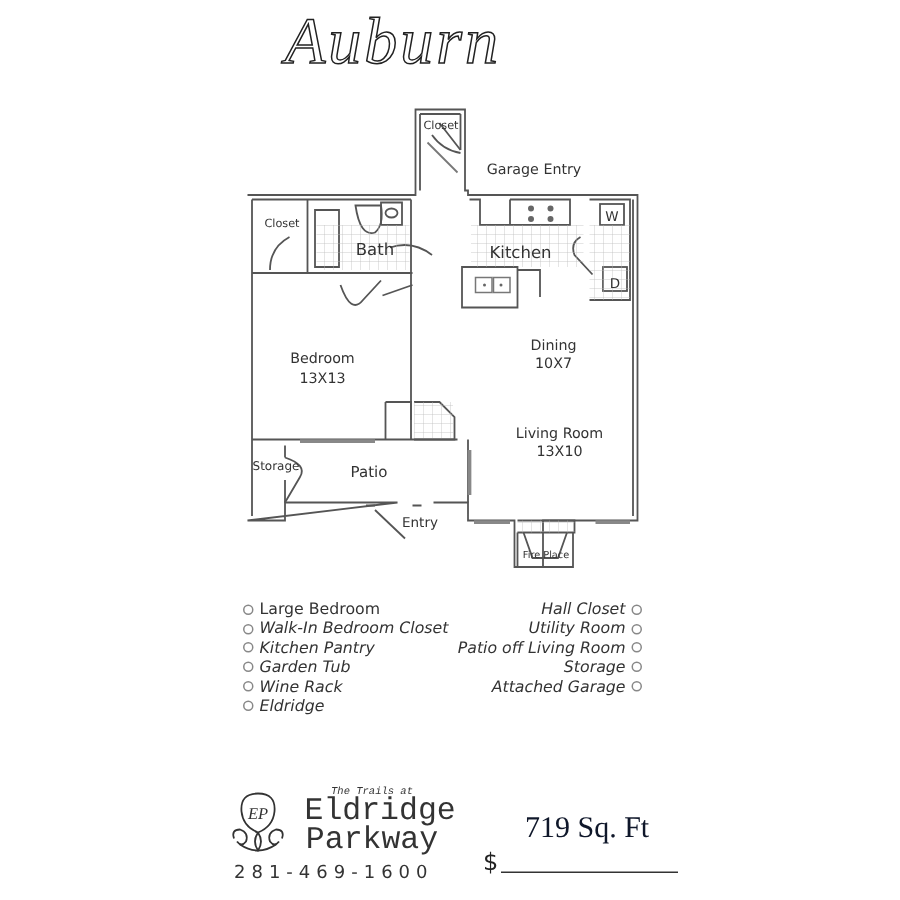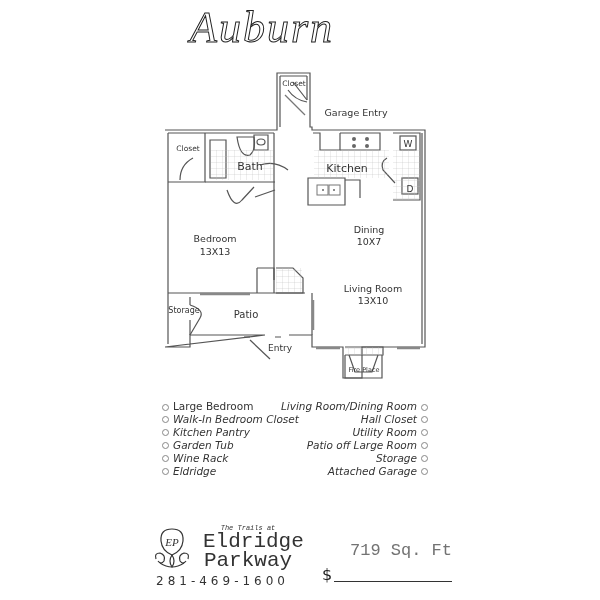--- a/index.html
+++ b/index.html
@@ -11,21 +11,21 @@
     .features.left { left: 158px; }
     .features.right { right: 168px; text-align: right; }
     .features .item { white-space: nowrap; }
     .bullet { display: inline-block; width: 5px; height: 5px; border: 1px solid #888; border-radius: 50%; vertical-align: middle; margin: 0 4px; }
     .features .item.upright { font-style: normal; }
     .logo-mark { position: absolute; left: 152px; top: 527px; }
     .brand { position: absolute; left: 203px; top: 524px; width: 90px; text-align: center; font-family: Liberation Mono, monospace; color: #333; }
     .brand .tag { font-size: 7px; font-style: italic; line-height: 8px; }
     .brand .name { font-size: 21px; line-height: 19px; }
     .phone { position: absolute; left: 156px; top: 574px; font-size: 12px; letter-spacing: 4px; color: #333; font-family: "DejaVu Sans", sans-serif; }
-    .sqft { position: absolute; left: 350px; top: 541px; font-size: 17px; color: #737373; font-family: Liberation Mono, monospace; }
+    .sqft { position: absolute; left: 350px; top: 541px; font-size: 20px; color: #0f172a; font-family: Liberation Serif, serif; }
     .price { position: absolute; left: 322px; top: 565px; font-size: 16px; color: #222; }
     .price-line { position: absolute; left: 334px; top: 581px; width: 118px; border-bottom: 1px solid #333; }
   </style>
 </head>
 <body>
 
 <div class="title">Auburn</div>
 
 <svg class="plan" width="600" height="600" viewBox="0 0 600 600">
   <defs>
@@ -130,24 +130,23 @@
 <div class="features left">
   <div class="item upright"><span class="bullet"></span><span>Large Bedroom</span></div>
   <div class="item"><span class="bullet"></span><span>Walk-In Bedroom Closet</span></div>
   <div class="item"><span class="bullet"></span><span>Kitchen Pantry</span></div>
   <div class="item"><span class="bullet"></span><span>Garden Tub</span></div>
   <div class="item"><span class="bullet"></span><span>Wine Rack</span></div>
   <div class="item"><span class="bullet"></span><span>Eldridge</span></div>
 </div>
 
 <div class="features right">
-  <div class="item"><span>Living Room/Dining Room</span><span class="bullet"></span></div>
   <div class="item"><span>Hall Closet</span><span class="bullet"></span></div>
   <div class="item"><span>Utility Room</span><span class="bullet"></span></div>
-  <div class="item"><span>Patio off Large Room</span><span class="bullet"></span></div>
+  <div class="item"><span>Patio off Living Room</span><span class="bullet"></span></div>
   <div class="item"><span>Storage</span><span class="bullet"></span></div>
   <div class="item"><span>Attached Garage</span><span class="bullet"></span></div>
 </div>
 
 <svg class="logo-mark" width="40" height="44" viewBox="0 0 40 44">
   <g fill="none" stroke="#333" stroke-width="1.2">
     <path d="M20 2 Q8 2 9 14 Q10 24 20 28 Q30 24 31 14 Q32 2 20 2 Z"></path>
     <path d="M4 32 Q2 26 8 26 Q14 28 12 34 Q9 38 6 34"></path>
     <path d="M36 32 Q38 26 32 26 Q26 28 28 34 Q31 38 34 34"></path>
     <path d="M20 28 Q16 34 20 40 Q24 34 20 28"></path>

